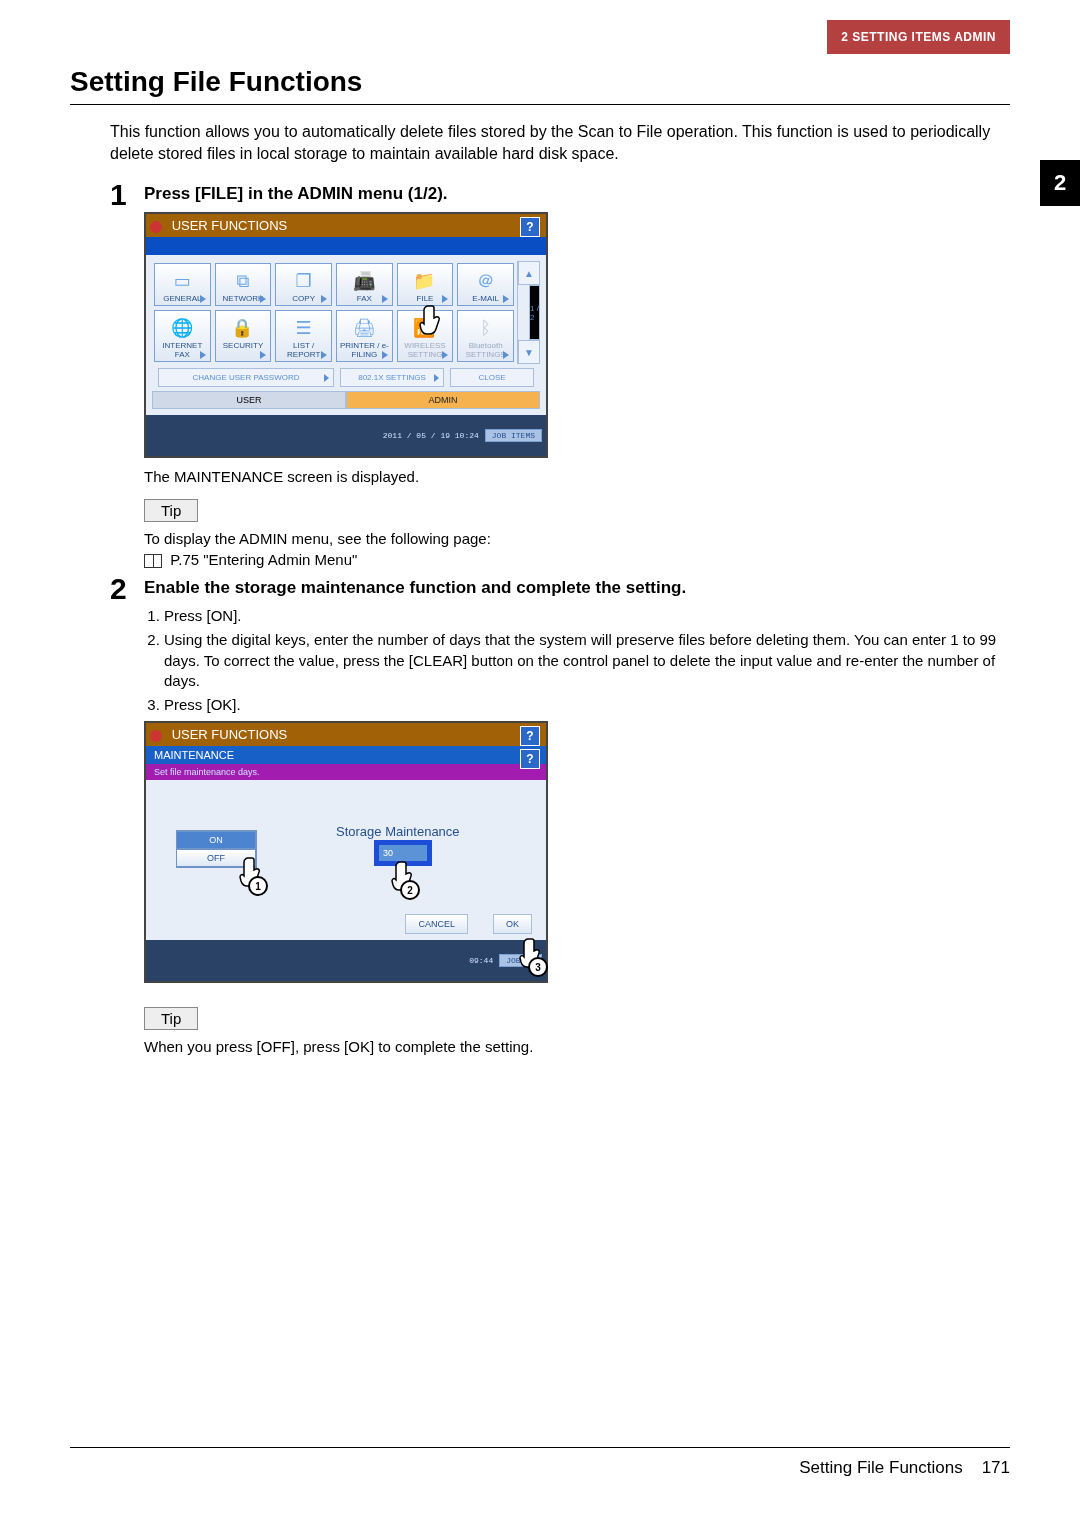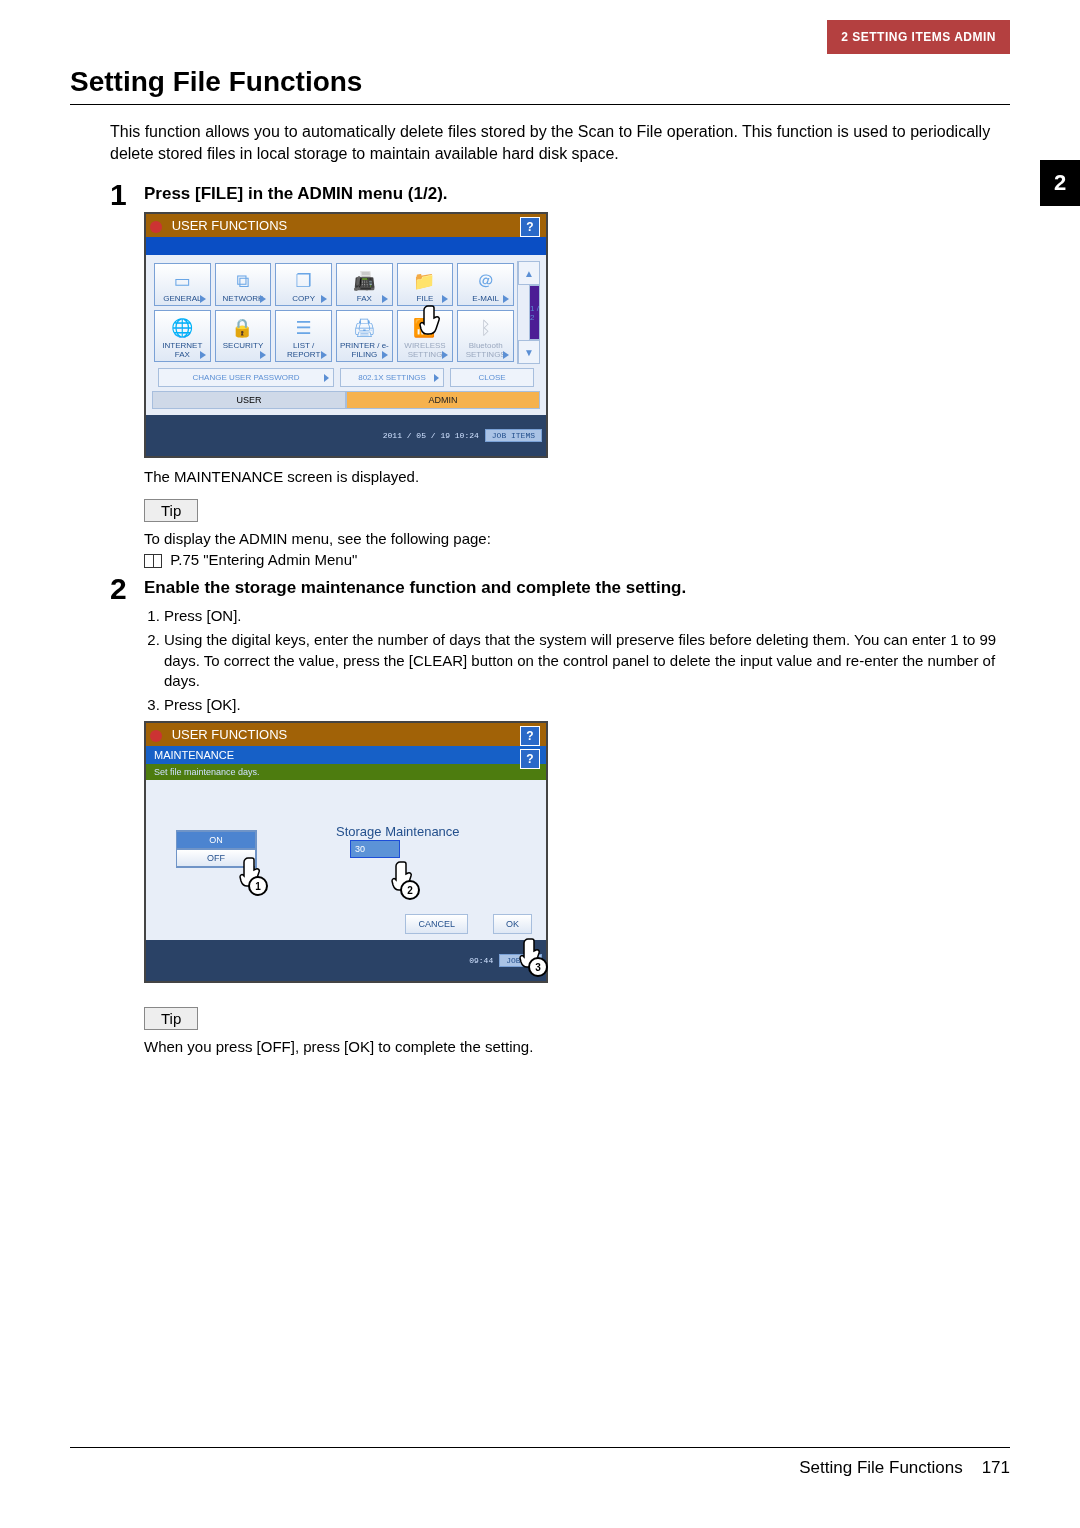--- a/index.html
+++ b/index.html
@@ -177,21 +177,21 @@
   .ico.dis { color:#c2c8d2; }
   .scroll-col {
     position:absolute; right:0; top:0; bottom:0; width:22px;
     display:flex; flex-direction:column;
     border-left:1px solid #a7bedd;
   }
   .scroll-btn {
     flex:0 0 22px; background:#eef3fb; border:1px solid #a7bedd;
     display:flex;align-items:center;justify-content:center;font-size:10px;color:#5b8fd4;
   }
-  .scroll-track { flex:1; background:#4c1d95; border:1px solid #a7bedd;
+  .scroll-track { flex:1; background:#000000; border:1px solid #a7bedd;
     display:flex;align-items:center;justify-content:center;font-size:8px;color:#5b8fd4;margin-left:11px;}
   .grid-wrap { position:relative; padding-right:24px; }
   .bottom-btn-row { display:flex; padding:4px 6px; gap:6px; }
   .pill-btn {
     border:1px solid #a7bedd; background:#eef3fb;
     font-size:8px; color:#5b8fd4; padding:4px 6px;
     position:relative; flex:1; text-align:center;
   }
   .pill-btn .tri{position:absolute;right:4px;top:50%;transform:translateY(-50%);
     width:0;height:0;border-left:5px solid #5b8fd4;border-top:4px solid transparent;border-bottom:4px solid transparent;}
@@ -220,38 +220,38 @@
     width:16px;height:16px;border-radius:50%;
     background:#fff;border:2px solid #000;
     font-size:10px;font-weight:bold;
     display:flex;align-items:center;justify-content:center;
   }
   
   .submenu-bar{
     background:#1660c7;color:#fff;font-size:11px;padding:3px 8px;position:relative;
   }
   .instr-bar{
-    background:#4d7c0f;color:#cfe1ff;font-size:9px;padding:3px 8px;
+    background:#a21caf;color:#cfe1ff;font-size:9px;padding:3px 8px;
   }
   .s2-body{
     background:#e8eef8;position:relative;height:160px;
   }
   .seg-group{
     position:absolute;left:30px;top:50px;width:80px;
     border-top:1px solid #6f94c7;border-right:1px solid #6f94c7;border-bottom:1px solid #6f94c7;
   }
   .seg-btn{
     background:linear-gradient(#fff,#dfe8f5); border:1px solid #6f94c7;
     font-size:9px;color:#24508d;text-align:center;padding:3px 0;
   }
   .seg-btn.active{ background:#4c84d0; color:#fff;}
   .field-label{ position:absolute; left:190px; top:44px; font-size:13px; color:#24508d;}
   .num-field{
-    position:absolute;left:204px;top:60px;width:40px;padding:3px 4px;
-    background:#5c93d7;color:#fff;font-size:9px;border:1px solid #1d4ed8;
+    position:absolute;left:228px;top:60px;width:40px;padding:3px 4px;
+    background:#5c93d7;color:#fff;font-size:9px;border:5px solid #1d4ed8;
   }
   .s2-btn{
     position:absolute;bottom:6px;padding:4px 12px;
     border:1px solid #a7bedd;background:linear-gradient(#fff,#dfe8f5);
     font-size:9px;color:#24508d;
   }
   .s2-btn.cancel{ right:78px;}
   .s2-btn.ok{ right:14px;}
   ol.step-list{ margin:4px 0 6px 0; padding-left:20px;}
   ol.step-list li{ margin-bottom:4px; line-height:1.35;}

